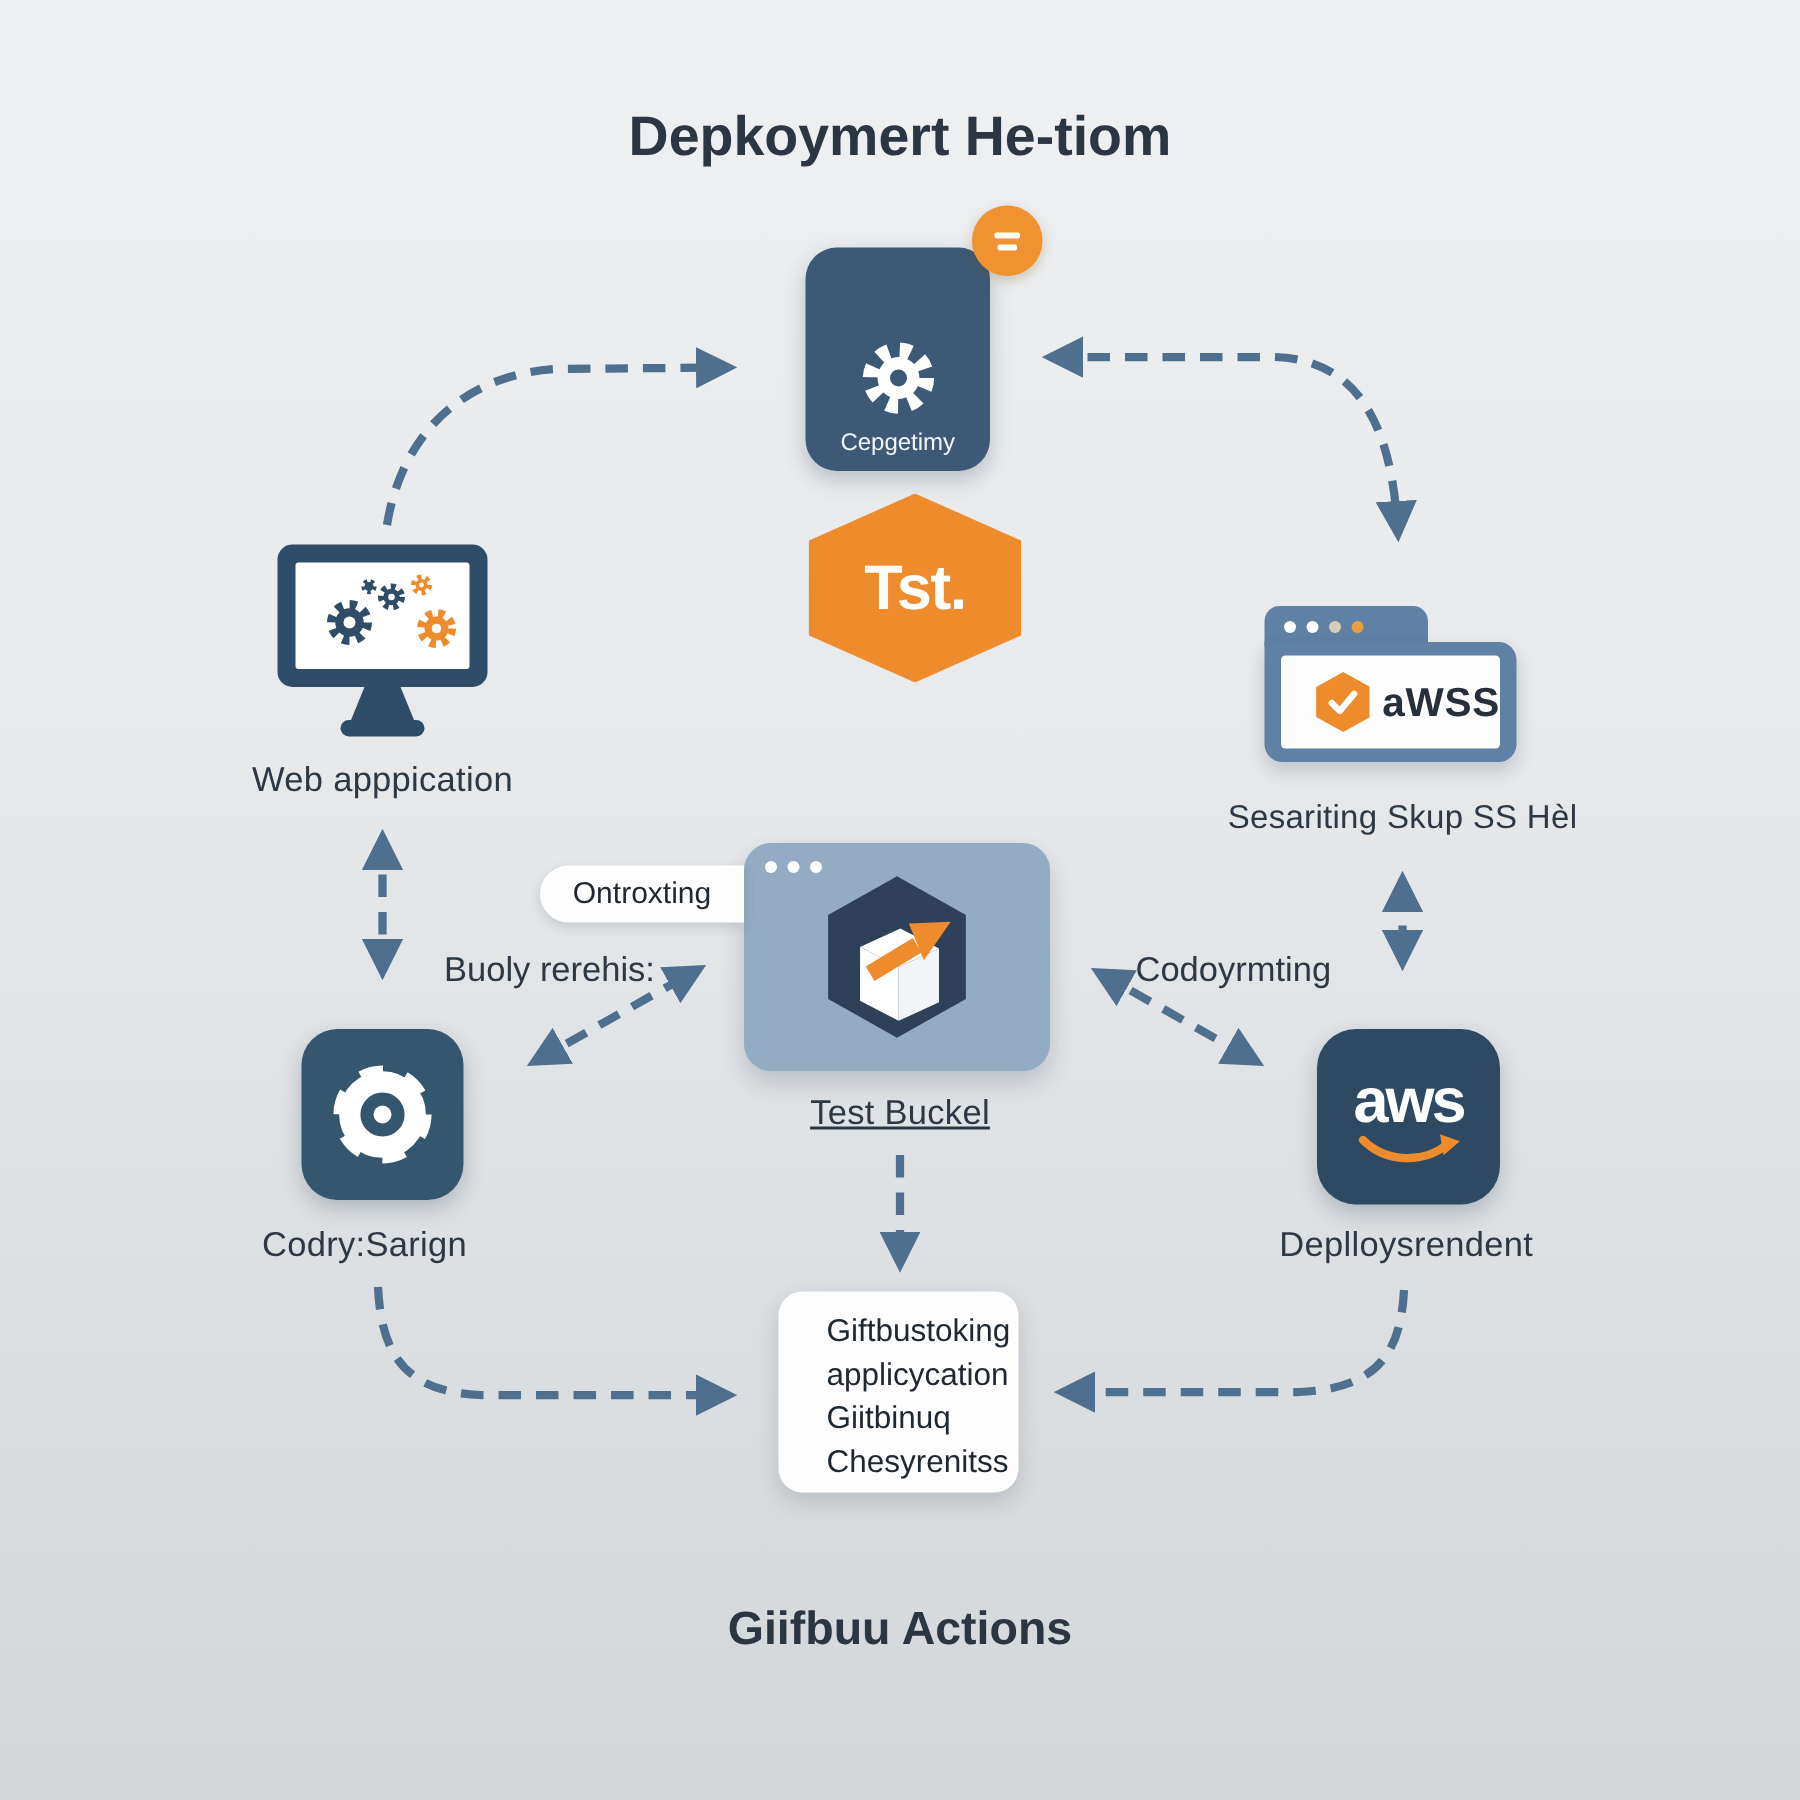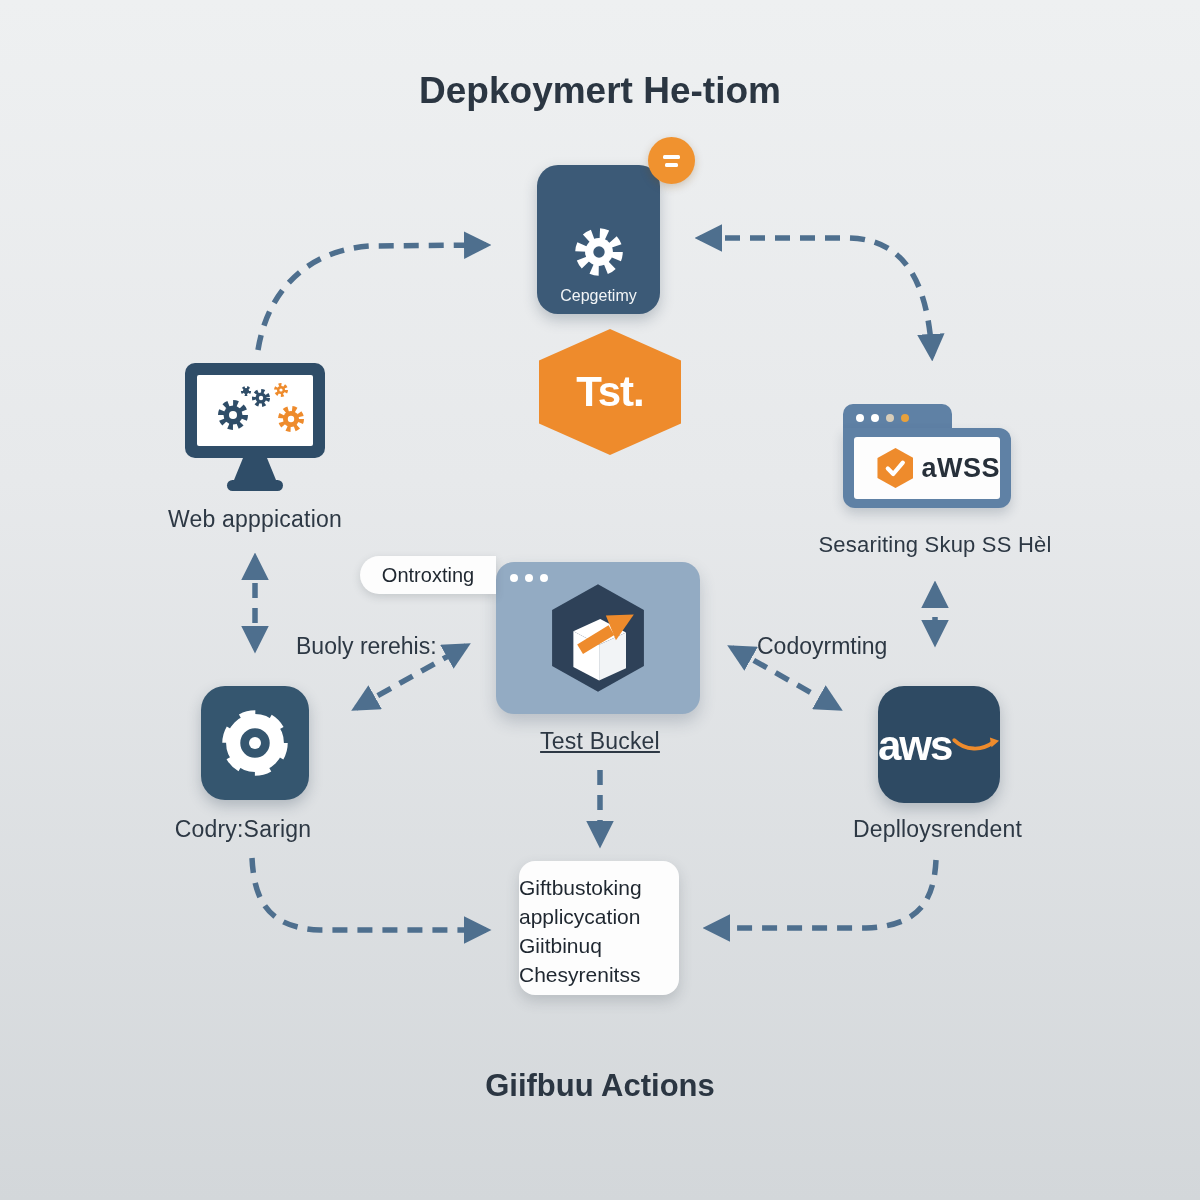--- a/index.html
+++ b/index.html
@@ -50,43 +50,43 @@
                  clip-path:polygon(50% 0,100% 25%,100% 75%,50% 100%,0 75%,0 25%);
                  display:flex;align-items:center;justify-content:center;flex:none;}
   #browser-white .logo{font-size:27px;font-weight:bold;color:#27303A;letter-spacing:.5px;}
   #cap-awssetup{left:780px;top:532px;width:310px;font-size:22px;}
 
   
   #center-box{left:496px;top:562px;width:204px;height:152px;border-radius:18px;background:#93ABC3;
               box-shadow:0 8px 16px rgba(50,70,90,.22);display:flex;align-items:center;justify-content:center;}
   #center-dots{left:510px;top:574px;display:flex;gap:7px;}
   #center-dots .dot{width:8px;height:8px;border-radius:50%;background:#fff;}
-  #pill-tooltip{left:360px;top:556px;width:136px;height:38px;background:#fdfdfd;border-radius:19px 0 0 19px;
+  #pill-tooltip{left:360px;top:577px;width:136px;height:38px;background:#fdfdfd;border-radius:19px 0 0 19px;
                 display:flex;align-items:center;justify-content:center;font-size:20px;color:#1f2730;
                 box-shadow:0 3px 8px rgba(60,70,80,.18);}
   #cap-bucket{left:480px;top:728px;width:240px;text-decoration:underline;}
 
   #ann-left{left:296px;top:633px;}
   #ann-right{left:757px;top:633px;}
 
   
   #config-box{left:201px;top:686px;width:108px;height:114px;border-radius:24px;background:#35566F;
               display:flex;align-items:center;justify-content:center;box-shadow:0 6px 14px rgba(40,60,80,.25);}
   #cap-config{left:128px;top:816px;width:230px;}
 
   
   #aws-box{left:878px;top:686px;width:122px;height:117px;border-radius:26px;background:#2E4A63;
-           display:flex;flex-direction:row;align-items:center;justify-content:center;
+           display:flex;flex-direction:column;align-items:center;justify-content:center;
            box-shadow:0 6px 14px rgba(40,60,80,.25);}
   #aws-box .logo{color:#fff;font-size:42px;font-weight:bold;letter-spacing:-2px;line-height:1;margin-top:2px;}
   #cap-deploy{left:800px;top:816px;width:275px;}
 
   
   #notes-box{left:519px;top:861px;width:160px;height:134px;border-radius:16px;background:#fdfdfd;
-             box-shadow:0 6px 14px rgba(60,70,80,.2);padding:13px 0 0 0;box-sizing:border-box;}
+             box-shadow:0 6px 14px rgba(60,70,80,.2);padding:13px 0 0 32px;box-sizing:border-box;}
   #notes-box .line{font-size:21px;color:#1f2730;line-height:1.38;}
 
   #arrows{left:0;top:0;pointer-events:none;}
 </style>
 </head>
 <body>
 
 <div id="stage">
 
   <svg id="arrows" class="abs" width="1200" height="1200" viewBox="0 0 1200 1200">

